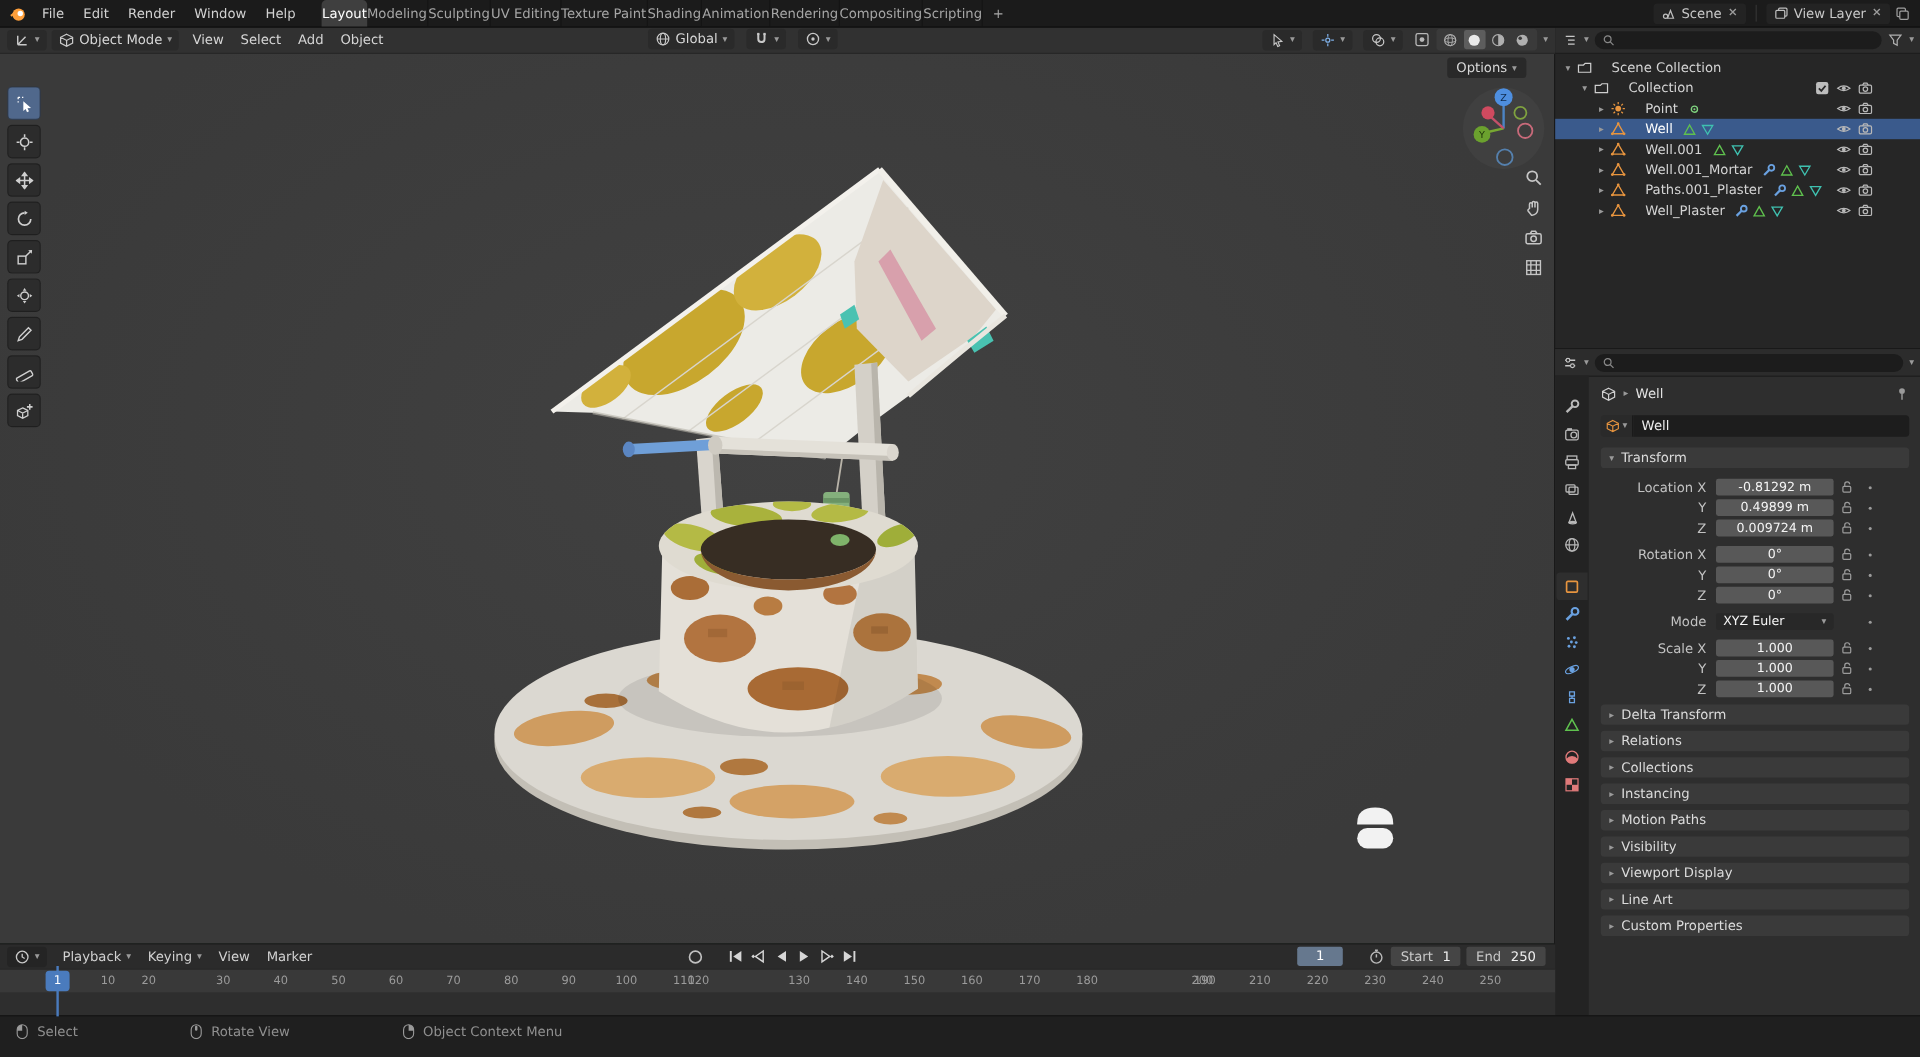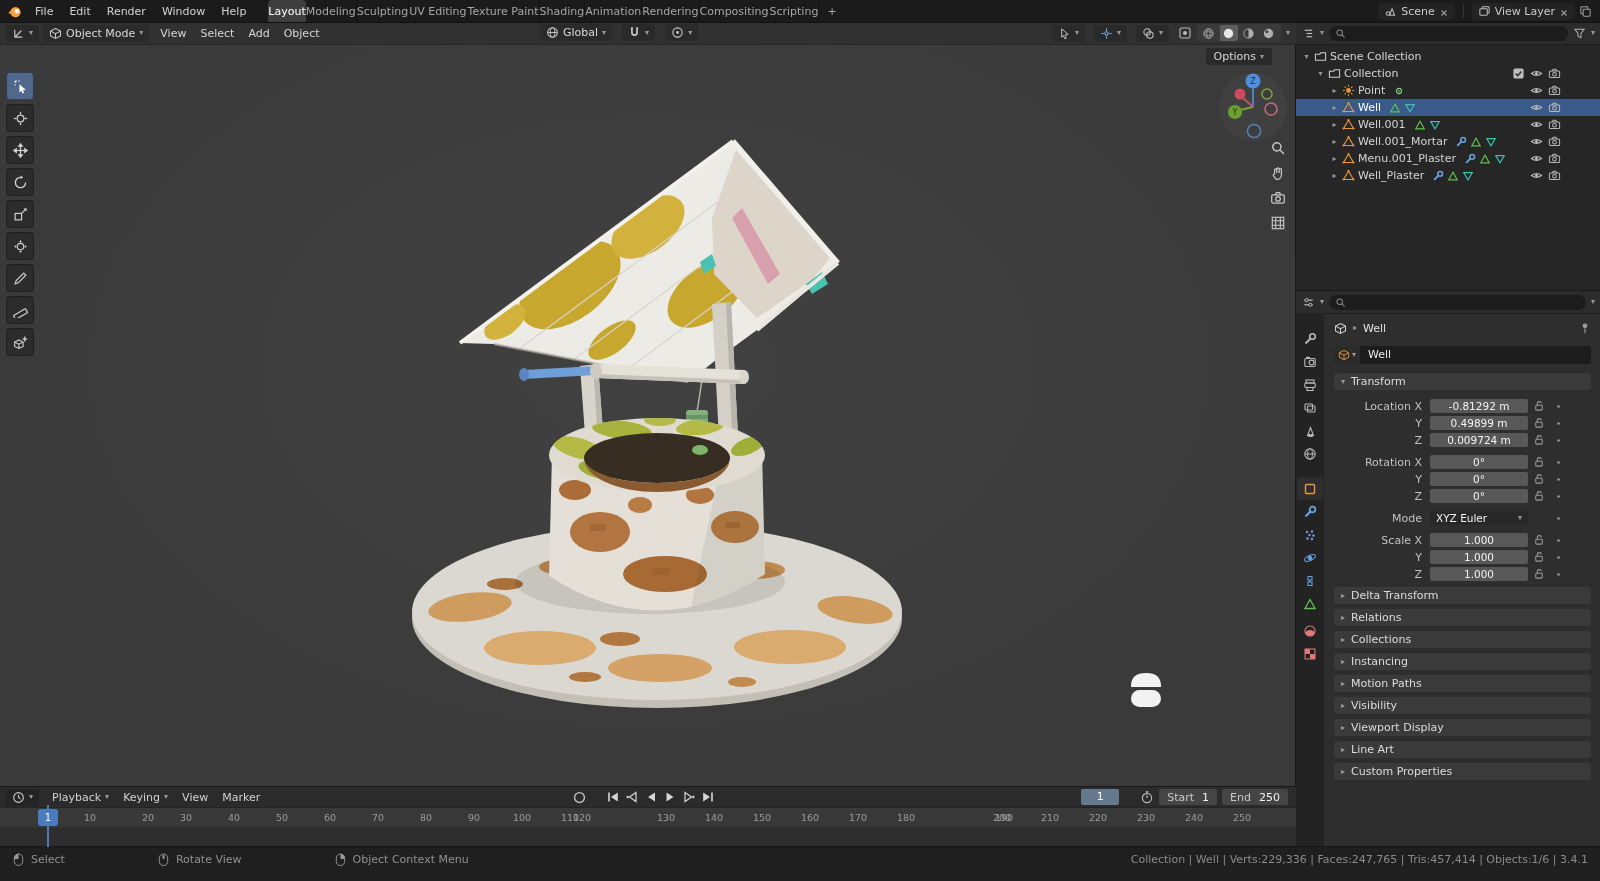--- a/index.html
+++ b/index.html
@@ -10,21 +10,21 @@
   .chev{font-size:8px;color:#9a9a9a;line-height:1;}
   
   #topbar{position:absolute;top:0;left:0;right:0;height:22px;background:#1b1b1b;display:flex;align-items:center;z-index:30;border-bottom:1px solid #101010;}
   #topbar .menu{padding:3px 8px;color:#d2d2d2;cursor:default;}
   #logo{margin:0 4px 0 8px;}
   #workspace-tabs{display:flex;align-items:stretch;height:22px;margin-left:14px;}
   .ws-tab{display:flex;align-items:center;padding:0 0;color:#a6a6a6;border-right:1px solid #141414;}
   .ws-tab.active{background:#3f3f3f;color:#fff;border-radius:4px 4px 0 0;border-right:none;}
   .ws-add{display:flex;align-items:center;padding:0 8px;color:#a6a6a6;}
   .tb-right{margin-left:auto;display:flex;align-items:center;gap:4px;padding-right:8px;color:#c9c9c9;}
-  .tb-chip{display:flex;align-items:flex-end;gap:4px;background:#232323;border-radius:3px;padding:2px 6px;}
+  .tb-chip{display:flex;align-items:flex-start;gap:4px;background:#232323;border-radius:3px;padding:2px 6px;}
   .tb-sep{width:1px;height:14px;background:#333;margin:0 4px;}
   
   #viewport{position:absolute;top:22px;left:0;width:1296px;height:764px;background:radial-gradient(ellipse at 50% 45%,#414141 0%,#3a3a3a 75%);overflow:hidden;}
   #vp-header{position:absolute;top:0;left:0;right:0;height:22px;background:#313131;border-bottom:1px solid #272727;display:flex;align-items:center;padding:0 6px;z-index:20;}
   .vp-chip{display:flex;align-items:center;gap:4px;background:#2a2a2a;border-radius:3px;padding:2px 6px;color:#d8d8d8;margin-right:4px;}
   .vp-menu{padding:2px 7px;color:#d6d6d6;}
   #vp-center{position:absolute;left:540px;top:2px;display:flex;align-items:center;gap:6px;}
   #vp-right{position:absolute;right:6px;top:2px;display:flex;align-items:center;gap:5px;}
   .shading-group{display:flex;align-items:center;gap:2px;background:#3a3a3a;border-radius:3px;padding:1px 3px;}
   .shade-btn{width:18px;height:16px;display:flex;align-items:center;justify-content:center;border-radius:2px;color:#b0b0b0;}
@@ -39,21 +39,21 @@
   #mouse-overlay{position:absolute;left:1128px;top:648px;z-index:14;}
   
   #outliner{position:absolute;top:22px;left:1295px;width:305px;height:268px;background:#262626;border-left:1px solid #191919;}
   .editor-header{height:22px;background:#2c2c2c;border-bottom:1px solid #1d1d1d;display:flex;align-items:center;gap:5px;padding:0 6px;}
   .search-box{flex:1;height:15px;background:#1c1c1c;border-radius:8px;display:flex;align-items:center;gap:4px;padding:0 6px;color:#888;}
   #outliner-tree{padding-top:3px;}
   .ol-row{position:relative;height:17px;display:flex;align-items:center;color:#d4d4d4;}
   .ol-row.selected{background:#3a5a8c;color:#fff;}
   .ol-expand{width:13px;text-align:center;color:#999;font-size:8px;}
   .ol-icon{margin:0 3px 0 1px;}
-  .ol-label{white-space:nowrap;}
+  .ol-label{white-space:nowrap;margin-left:13px;}
   .ol-badges{display:flex;gap:3px;margin-left:8px;}
   .ol-right{position:absolute;right:40px;display:flex;gap:5px;}
   #properties{position:absolute;top:290px;left:1295px;width:305px;height:556px;background:#2e2e2e;border-left:1px solid #191919;border-top:1px solid #191919;}
   #props-tabs{position:absolute;top:22px;left:0;width:28px;bottom:0;background:#232323;display:flex;flex-direction:column;align-items:center;padding-top:14px;}
   .ptab{width:26px;height:23px;display:flex;align-items:center;justify-content:center;border-radius:3px 0 0 3px;}
   .ptab.active{background:#2e2e2e;}
   .ptab.mt12{margin-top:12px;}
   .ptab.mt4{margin-top:4px;}
   #props-content{position:absolute;top:22px;left:28px;right:0;bottom:0;padding:6px 10px 0 10px;}
   .crumb-row{display:flex;align-items:center;gap:6px;height:18px;color:#e2e2e2;}
@@ -771,21 +771,21 @@
         <div class="ol-row" style="padding-left:32px">
       <span class="ol-expand">▸</span>
       <span class="icon ol-icon" style="color:#e8953f">
             <svg width="13" height="13" viewBox="0 0 14 14">
               <path d="M7 2.2 L12.3 11.3 H1.7 Z" fill="none" stroke="currentColor" stroke-width="1.2"></path>
               <circle cx="7" cy="2.2" r="1.2" fill="currentColor"></circle>
               <circle cx="1.7" cy="11.3" r="1.2" fill="currentColor"></circle>
               <circle cx="12.3" cy="11.3" r="1.2" fill="currentColor"></circle>
             </svg>
           </span>
-      <span class="ol-label">Menu.001_Plaster</span>
+      <span class="ol-label">Paths.001_Plaster</span>
       <span class="ol-badges">
             <span class="icon " style="color:#6aa1e0">
               <svg width="12" height="12" viewBox="0 0 14 14">
                 <circle cx="9.5" cy="4.5" r="2.8" fill="none" stroke="currentColor" stroke-width="1.8"></circle>
                 <line x1="2.5" y1="11.5" x2="7.4" y2="6.6" stroke="currentColor" stroke-width="2.2"></line>
               </svg>
             </span>
             <span class="icon " style="color:#5fc14e">
               <svg width="12" height="12" viewBox="0 0 14 14">
                 <path d="M7 2.5 L12 11.5 H2 Z" fill="none" stroke="currentColor" stroke-width="1.3"></path>
@@ -1341,21 +1341,21 @@
         </span>
         <span class="range-chip">
           <span>End</span>
           <b>250</b>
         </span>
       </div>
     </div>
     <div id="tl-ruler">
       <div id="playhead">1</div>
     <span class="tick" style="left:90px">10</span>
-        <span class="tick" style="left:148px">20</span>
+        <span class="tick" style="left:124px">20</span>
         <span class="tick" style="left:186px">30</span>
         <span class="tick" style="left:234px">40</span>
         <span class="tick" style="left:282px">50</span>
         <span class="tick" style="left:330px">60</span>
         <span class="tick" style="left:378px">70</span>
         <span class="tick" style="left:426px">80</span>
         <span class="tick" style="left:474px">90</span>
         <span class="tick" style="left:522px">100</span>
         <span class="tick" style="left:570px">110</span>
         <span class="tick" style="left:582px">120</span>
@@ -1401,17 +1401,16 @@
           <div class="hint">
             <span class="icon " style="color:#9a9a9a">
               <svg width="13" height="13" viewBox="0 0 14 14">
                 <rect x="2.5" y="1" width="9" height="12.5" rx="4.5" fill="none" stroke="currentColor" stroke-width="1"></rect>
                 <path d="M7 1 A4.5 4.5 0 0 1 11.5 5.5 V6.5 H7 Z" fill="currentColor"></path>
               </svg>
             </span>
             <span>Object Context Menu</span>
           </div>
         </div>
-      <span id="status-info">Collection | Well | Verts:229,336 | Faces:247,765 | Tris:457,414 | Objects:1/6 | 3.4.1</span>
     </div>
   </footer>
 
 </div>
 
 </body></html>

